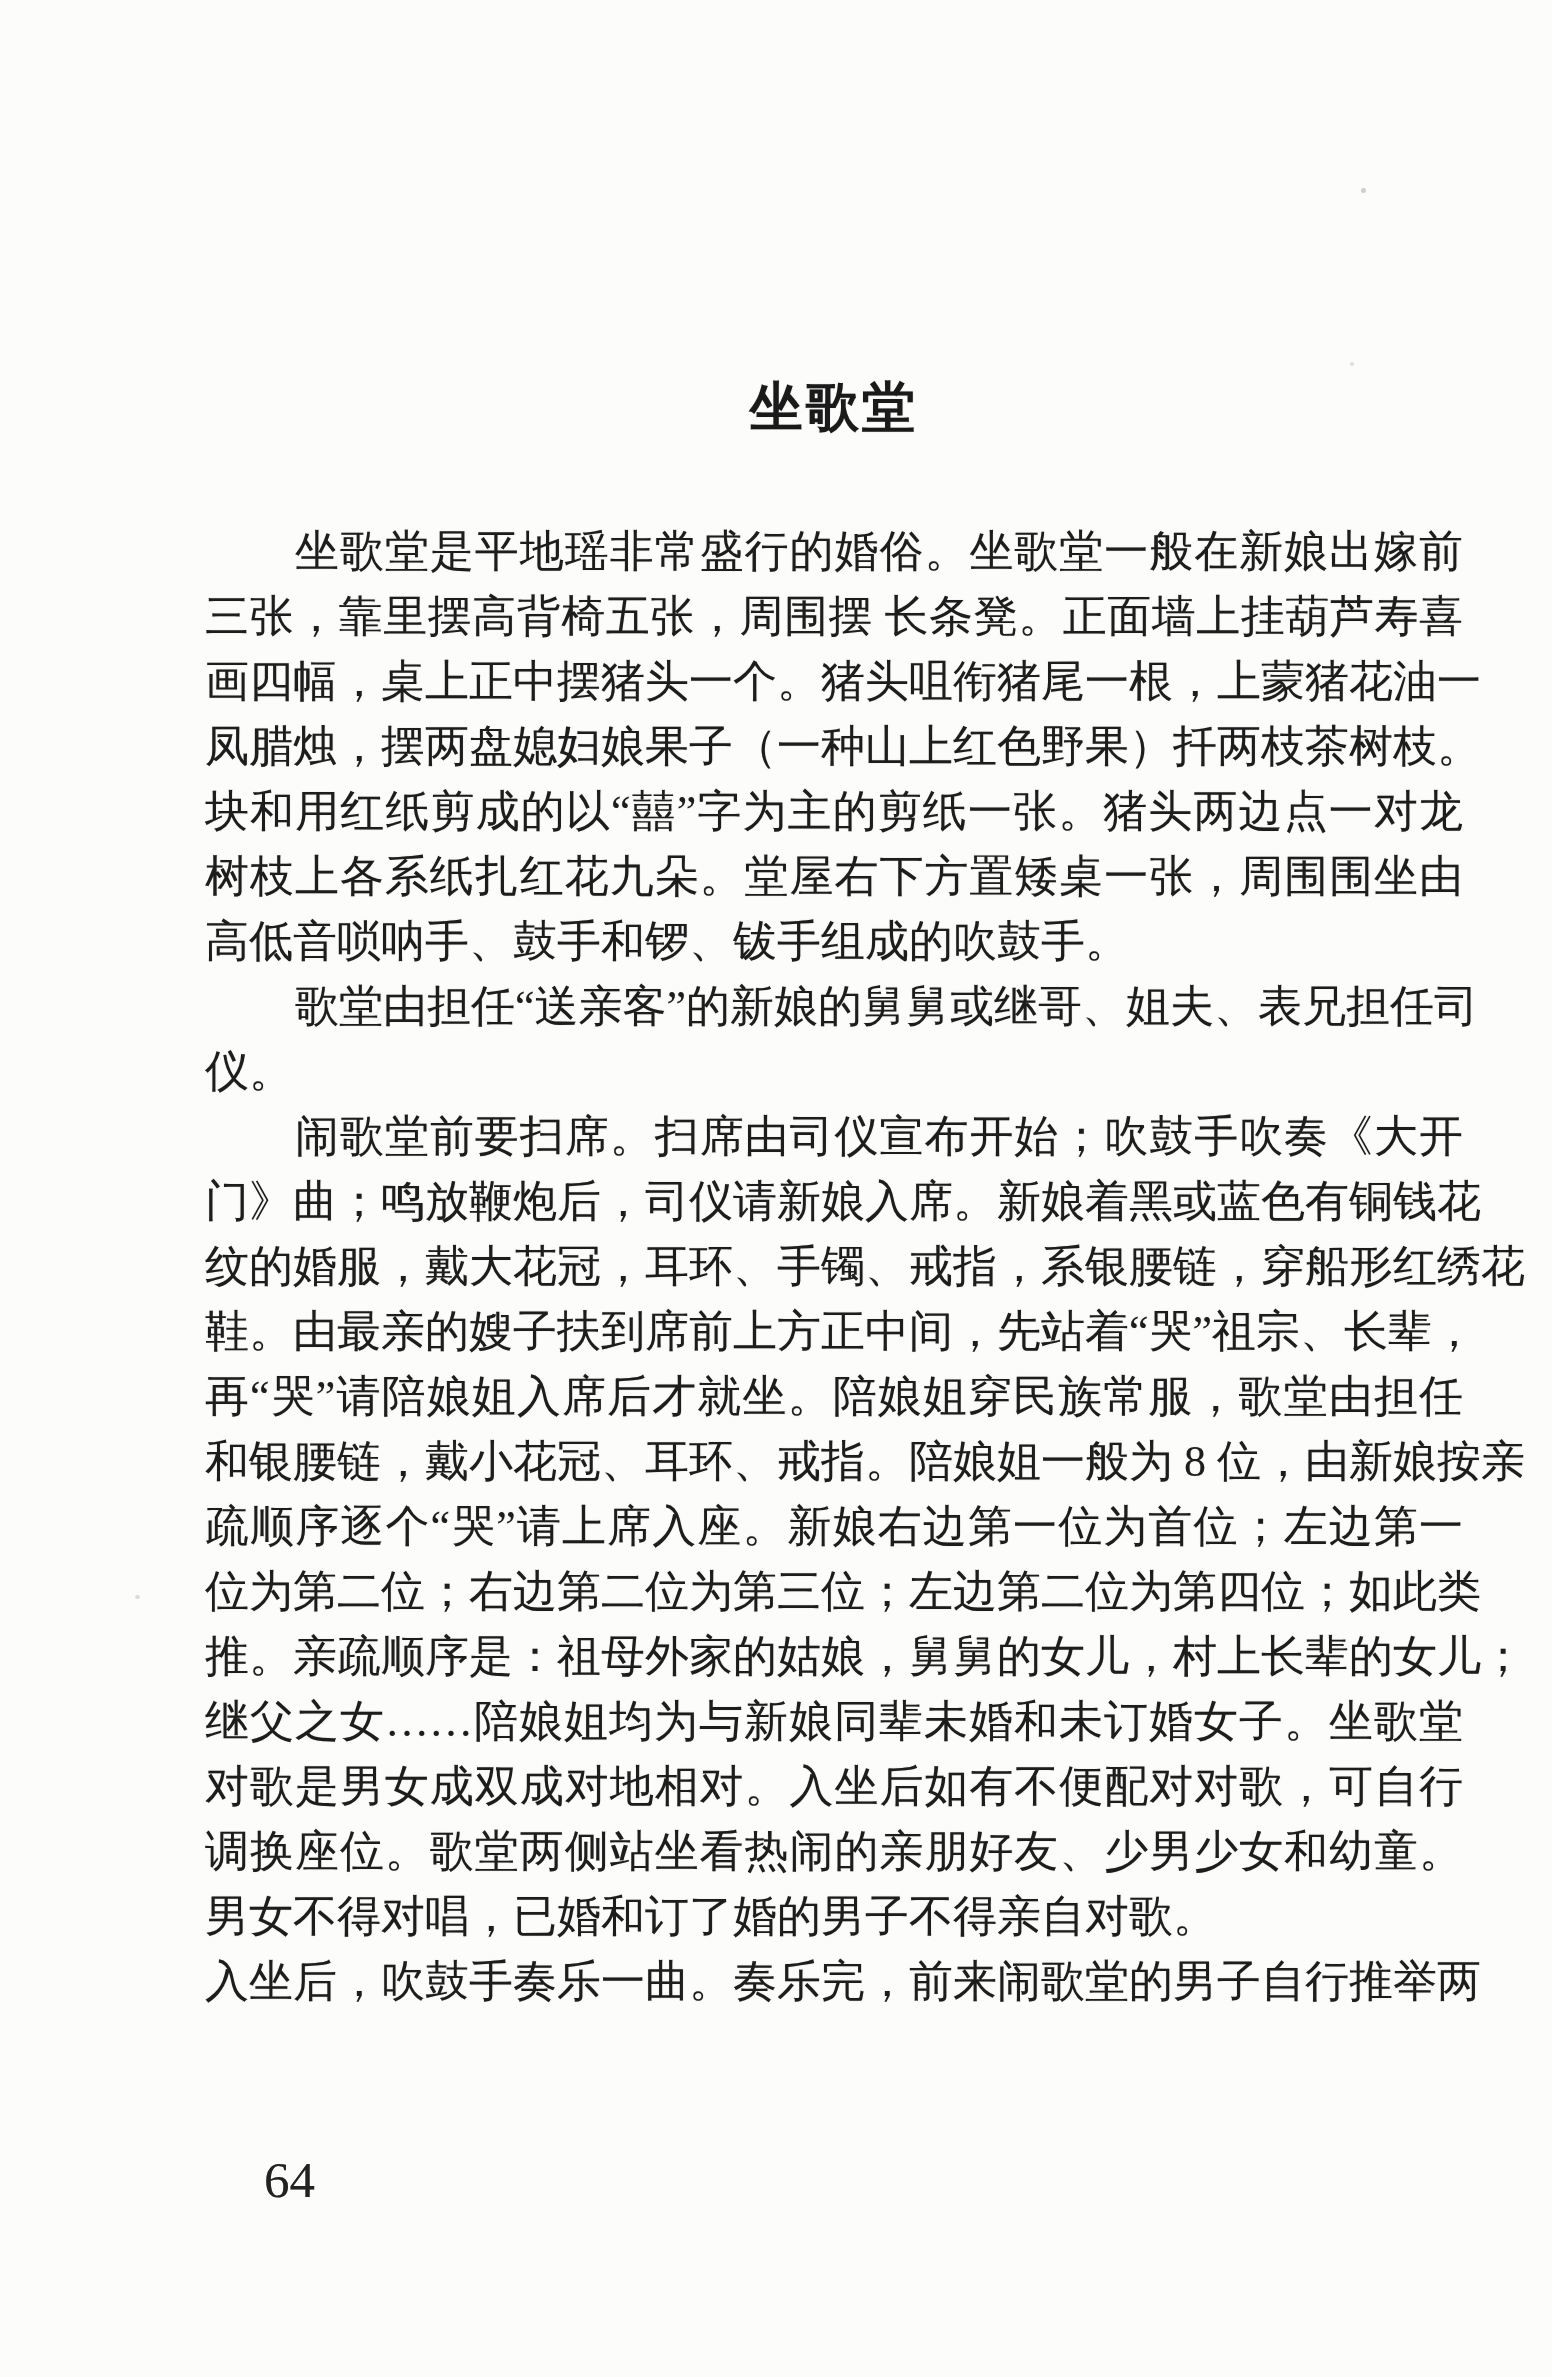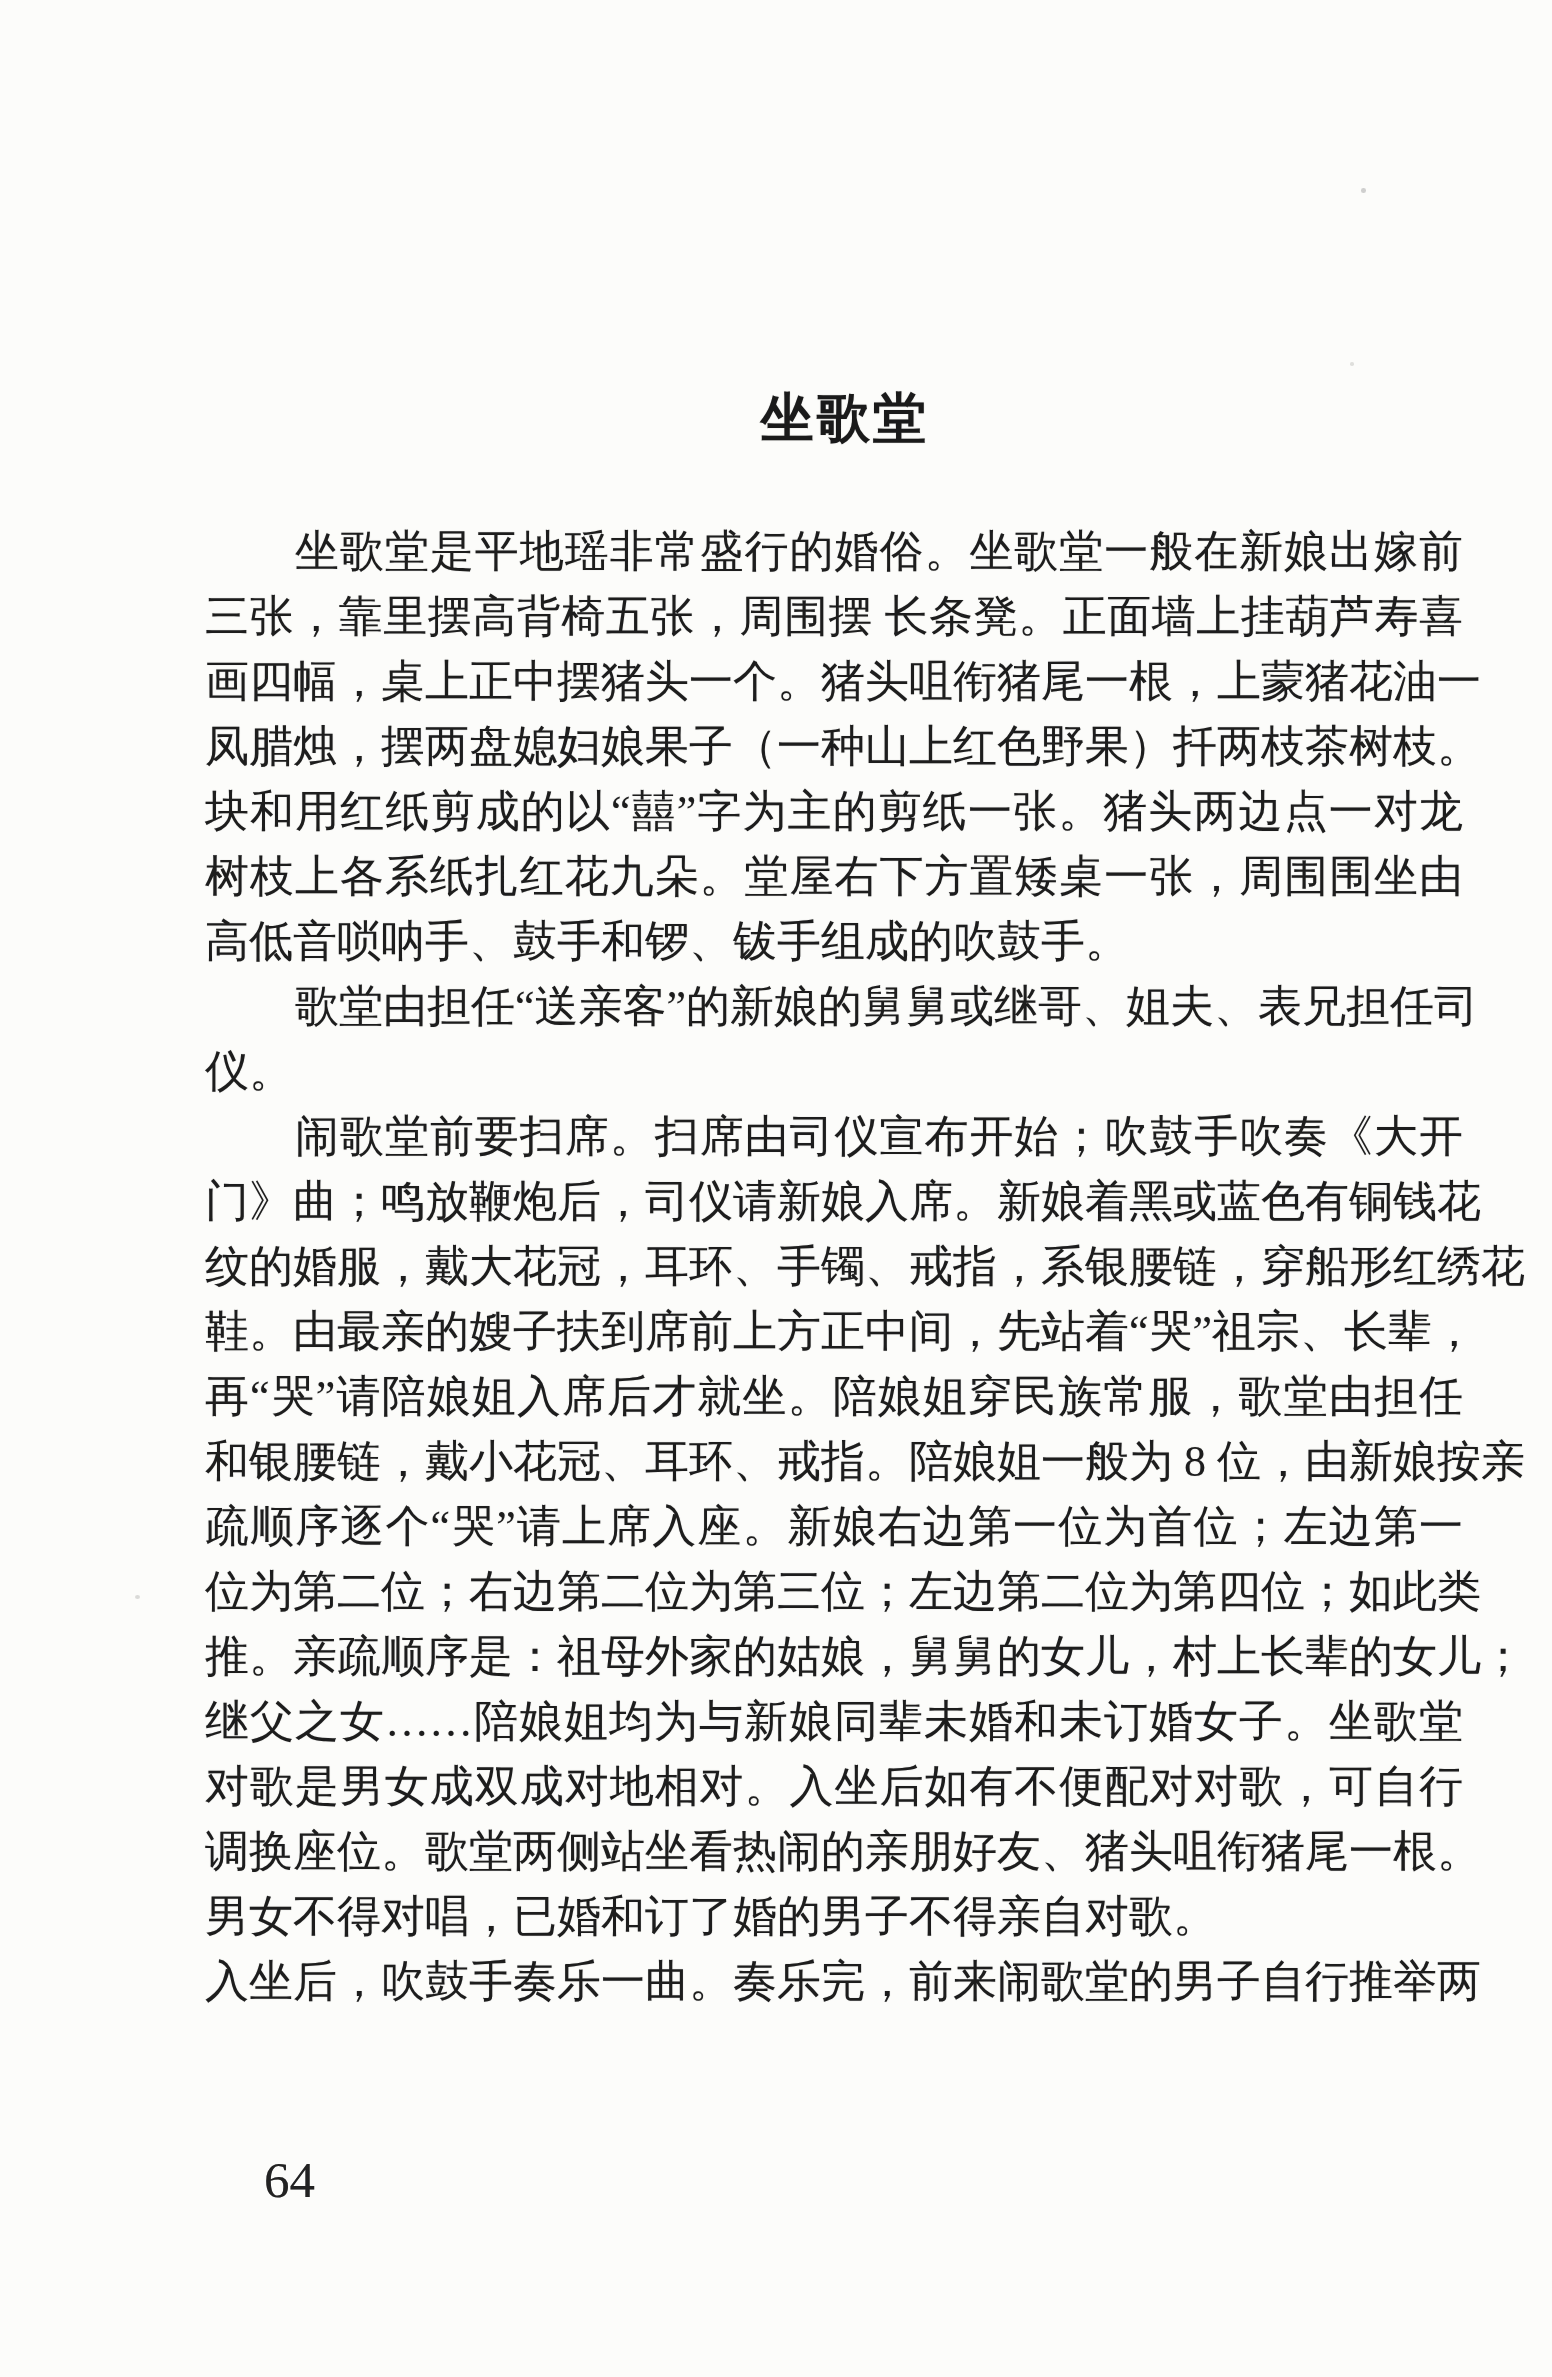--- a/index.html
+++ b/index.html
@@ -15,21 +15,21 @@
     background: #fcfcfa;
     font-family: "Liberation Serif", "DejaVu Serif", serif;
     color: #1d1d1d;
     overflow: hidden;
   }
   .page-title {
     position: absolute;
     left: 205px;
     top: 378px;
     width: 1258px;
-    margin: 11px;
+    margin: 0;
     text-align: center;
     font-size: 53px;
     font-weight: 600;
     letter-spacing: 3.1px;
     line-height: 1.1;
     color: #1a1a1a;
     text-shadow: 0 0 1px rgba(30,30,30,0.35);
   }
   .body-text {
     position: absolute;
@@ -94,21 +94,21 @@
     <div class="line">门》曲；鸣放鞭炮后，司仪请新娘入席。新娘着黑或蓝色有铜钱花</div>
     <div class="line">纹的婚服，戴大花冠，耳环、手镯、戒指，系银腰链，穿船形红绣花</div>
     <div class="line">鞋。由最亲的嫂子扶到席前上方正中间，先站着“哭”祖宗、长辈，</div>
     <div class="line">再“哭”请陪娘姐入席后才就坐。陪娘姐穿民族常服，歌堂由担任</div>
     <div class="line">和银腰链，戴小花冠、耳环、戒指。陪娘姐一般为 8 位，由新娘按亲</div>
     <div class="line">疏顺序逐个“哭”请上席入座。新娘右边第一位为首位；左边第一</div>
     <div class="line">位为第二位；右边第二位为第三位；左边第二位为第四位；如此类</div>
     <div class="line">推。亲疏顺序是：祖母外家的姑娘，舅舅的女儿，村上长辈的女儿；</div>
     <div class="line">继父之女……陪娘姐均为与新娘同辈未婚和未订婚女子。坐歌堂</div>
     <div class="line">对歌是男女成双成对地相对。入坐后如有不便配对对歌，可自行</div>
-    <div class="line">调换座位。歌堂两侧站坐看热闹的亲朋好友、猪头咀衔猪尾一根。</div>
+    <div class="line">调换座位。歌堂两侧站坐看热闹的亲朋好友、少男少女和幼童。</div>
     <div class="line short">男女不得对唱，已婚和订了婚的男子不得亲自对歌。</div>
     <div class="line">入坐后，吹鼓手奏乐一曲。奏乐完，前来闹歌堂的男子自行推举两</div>
   </div>
 
   <div class="page-number">64</div>
 
   <div class="scan-speck speck-1"></div>
   <div class="scan-speck speck-2"></div>
   <div class="scan-speck speck-3"></div>
 

